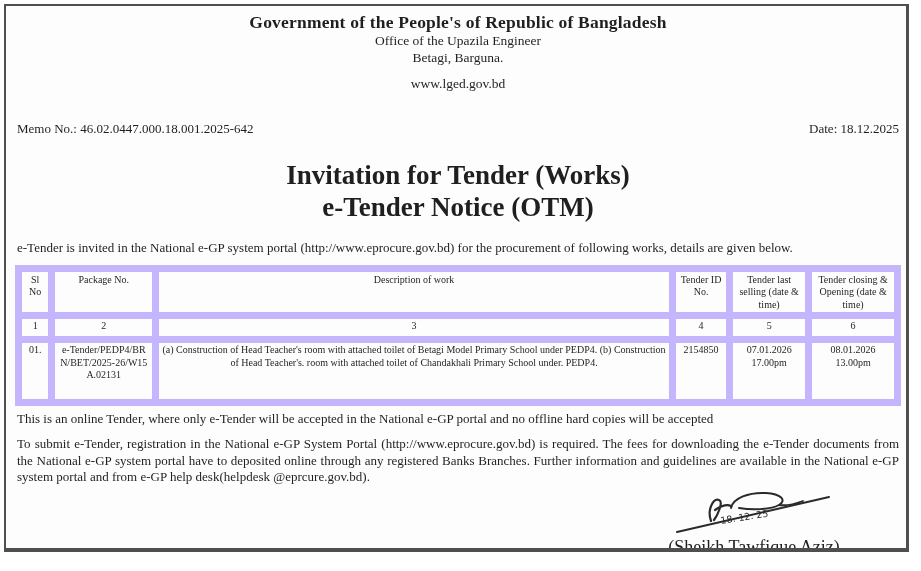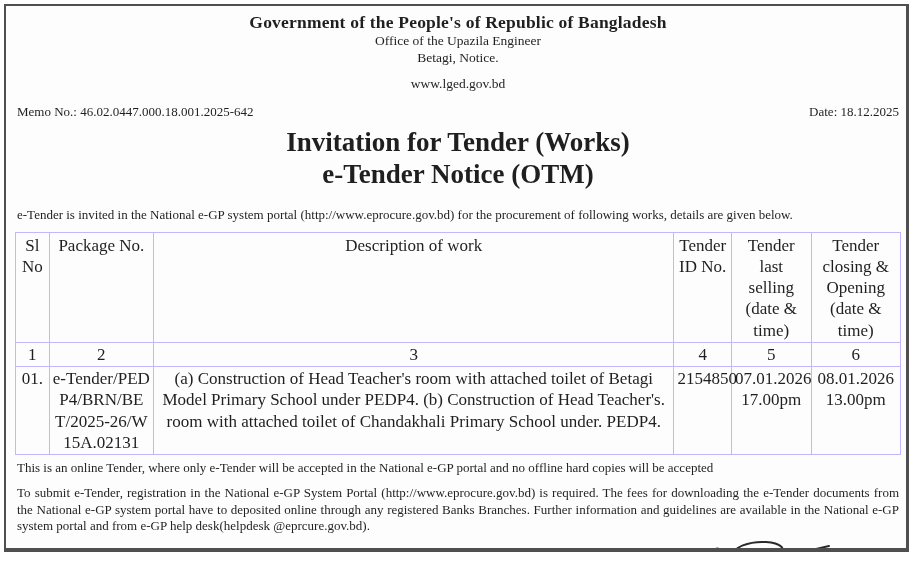--- a/index.html
+++ b/index.html
@@ -33,26 +33,26 @@
   .doc-header .sub-line { font-size: 13.5px; }
   .doc-header .website {
     font-size: 13.5px;
     display: inline-block;
     margin-top: 10px;
   }
   .memo-row {
     display: flex;
     justify-content: space-between;
     font-size: 13px;
-    margin-top: 11px;
+    margin-top: 28px;
     padding: 0 2px;
   }
   .title-block {
     text-align: center;
-    margin-top: 7px;
+    margin-top: 23px;
     line-height: 1.18;
   }
   .title-block div {
     font-weight: bold;
     font-size: 27px;
   }
   .title-block .underlined {
     text-decoration: underline;
     text-decoration-thickness: 2.5px;
     text-underline-offset: 3px;
@@ -62,22 +62,22 @@
     margin-top: 16px;
     padding: 0 2px;
   }
   table.tender-table {
     width: 100%;
     border-collapse: collapse;
     margin-top: 9px;
     table-layout: fixed;
   }
   table.tender-table th, table.tender-table td {
-    border: 1px solid #c4b5fd;
-    font-size: 17px;
+    border: 7px solid #c4b5fd;
+    font-size: 10px;
     font-weight: normal;
     padding: 1px 3px;
     vertical-align: top;
     text-align: center;
     line-height: 1.25;
   }
   table.tender-table th { padding-top: 2px; }
   col.c-sl { width: 3.8%; }
   col.c-pkg { width: 11.8%; }
   col.c-desc { width: 58.8%; }
@@ -124,21 +124,21 @@
   .sig-lines { font-size: 18px; line-height: 1.28; }
 </style>
 </head>
 <body>
 
 <div class="page">
 
   <div class="doc-header">
     <div class="gov-line">Government of the People's of Republic of Bangladesh</div>
     <div class="sub-line">Office of the Upazila Engineer</div>
-    <div class="sub-line">Betagi, Notice.</div>
+    <div class="sub-line">Betagi, Barguna.</div>
     <span class="website">www.lged.gov.bd</span>
   </div>
 
   <div class="memo-row">
     <span>Memo No.: 46.02.0447.000.18.001.2025-642</span>
     <span>Date: 18.12.2025</span>
   </div>
 
   <div class="title-block">
     <div>Invitation for Tender (Works)</div>

